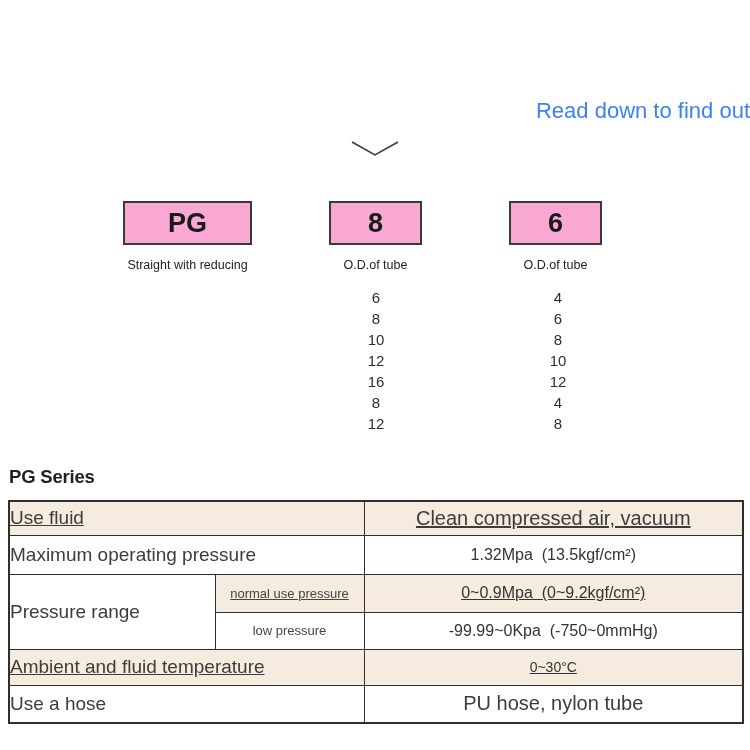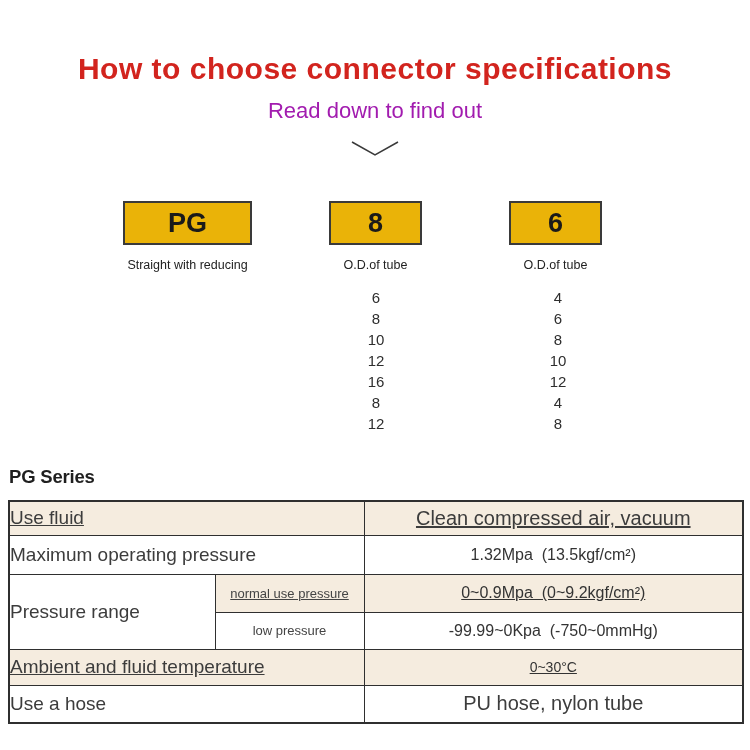--- a/index.html
+++ b/index.html
@@ -6,29 +6,29 @@
   .canvas{
     position:relative;width:750px;height:750px;background:#ffffff;
     font-family:"Liberation Sans","DejaVu Sans",sans-serif;overflow:hidden;
   }
   
   .title{
     position:absolute;top:52px;left:0;width:750px;text-align:center;
     font-size:30px;font-weight:bold;color:#d2241e;letter-spacing:.5px;
   }
   .subtitle{
-    position:absolute;top:98px;left:0;width:750px;text-align:center;
-    font-size:22px;color:#a21caf;
+    position:absolute;top:98px;left:0;width:750px;text-align:right;
+    font-size:22px;color:#3b82f6;
   }
   .chevron{position:absolute;top:139px;left:351px;}
   
   .spec-box{
     position:absolute;top:201px;height:44px;border:2px solid #3a3a3a;
     box-sizing:border-box;display:flex;align-items:center;justify-content:center;
-    font-size:27px;font-weight:bold;color:#1a1a1a;background:#eab308;
+    font-size:27px;font-weight:bold;color:#1a1a1a;background:#f9a8d4;
   }
   .box-pg{left:123px;width:129px;}
   .box-8{left:329px;width:93px;}
   .box-6{left:509px;width:93px;}
   .box-label{
     position:absolute;top:258px;font-size:12.5px;color:#222;text-align:center;
   }
   .lab-pg{left:97px;width:181px;}
   .lab-8{left:300px;width:151px;}
   .lab-6{left:480px;width:151px;}
@@ -59,21 +59,20 @@
   .val-lg{font-size:20px;color:#3c3c3c;text-align:center;margin-left:40px;}
   .val-md{font-size:16px;color:#333;text-align:center;white-space:pre;}
   .val-sm{font-size:14px;color:#333;text-align:center;white-space:pre;}
   .sublbl{font-size:13px;color:#444;text-align:center;}
 </style>
 </head>
 <body>
 
 <div class="canvas">
 
-  <div class="title">How to choose connector specifications</div>
   <div class="subtitle">Read down to find out</div>
 
   <svg class="chevron" width="48" height="19" viewBox="0 0 48 19">
     <polyline points="1,3 24,16 47,3" fill="none" stroke="#3a3a3a" stroke-width="1.5"></polyline>
   </svg>
 
   <div class="spec-box box-pg">
     <span>PG</span>
   </div>
   <div class="spec-box box-8">

